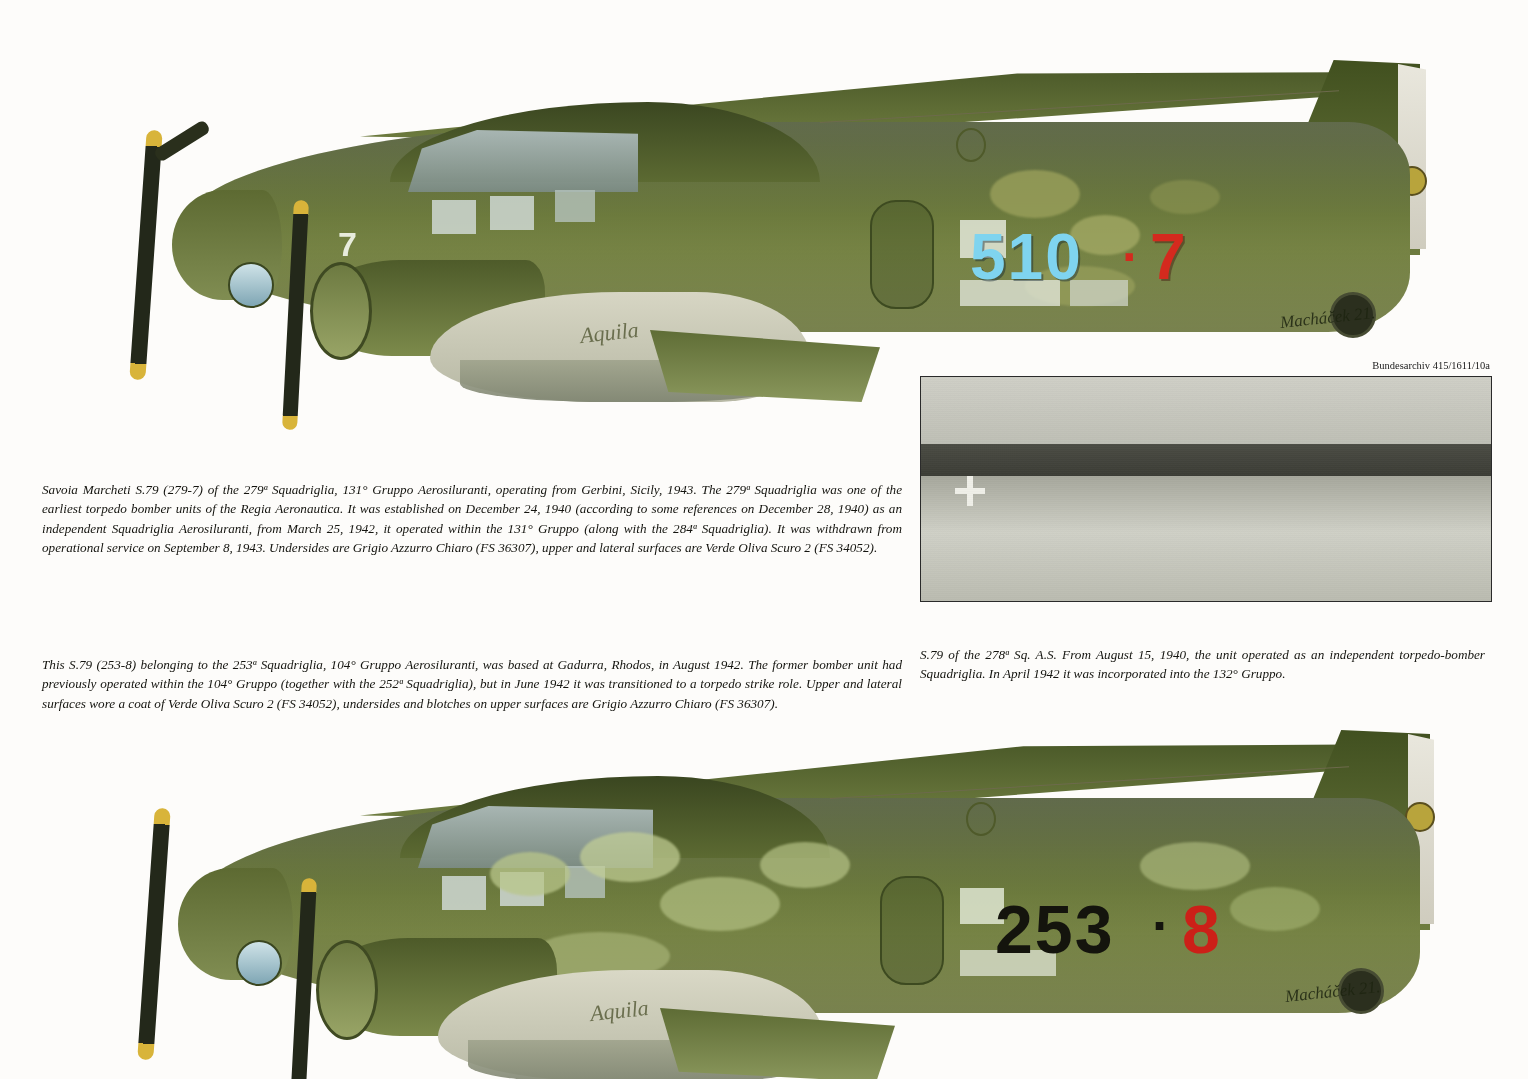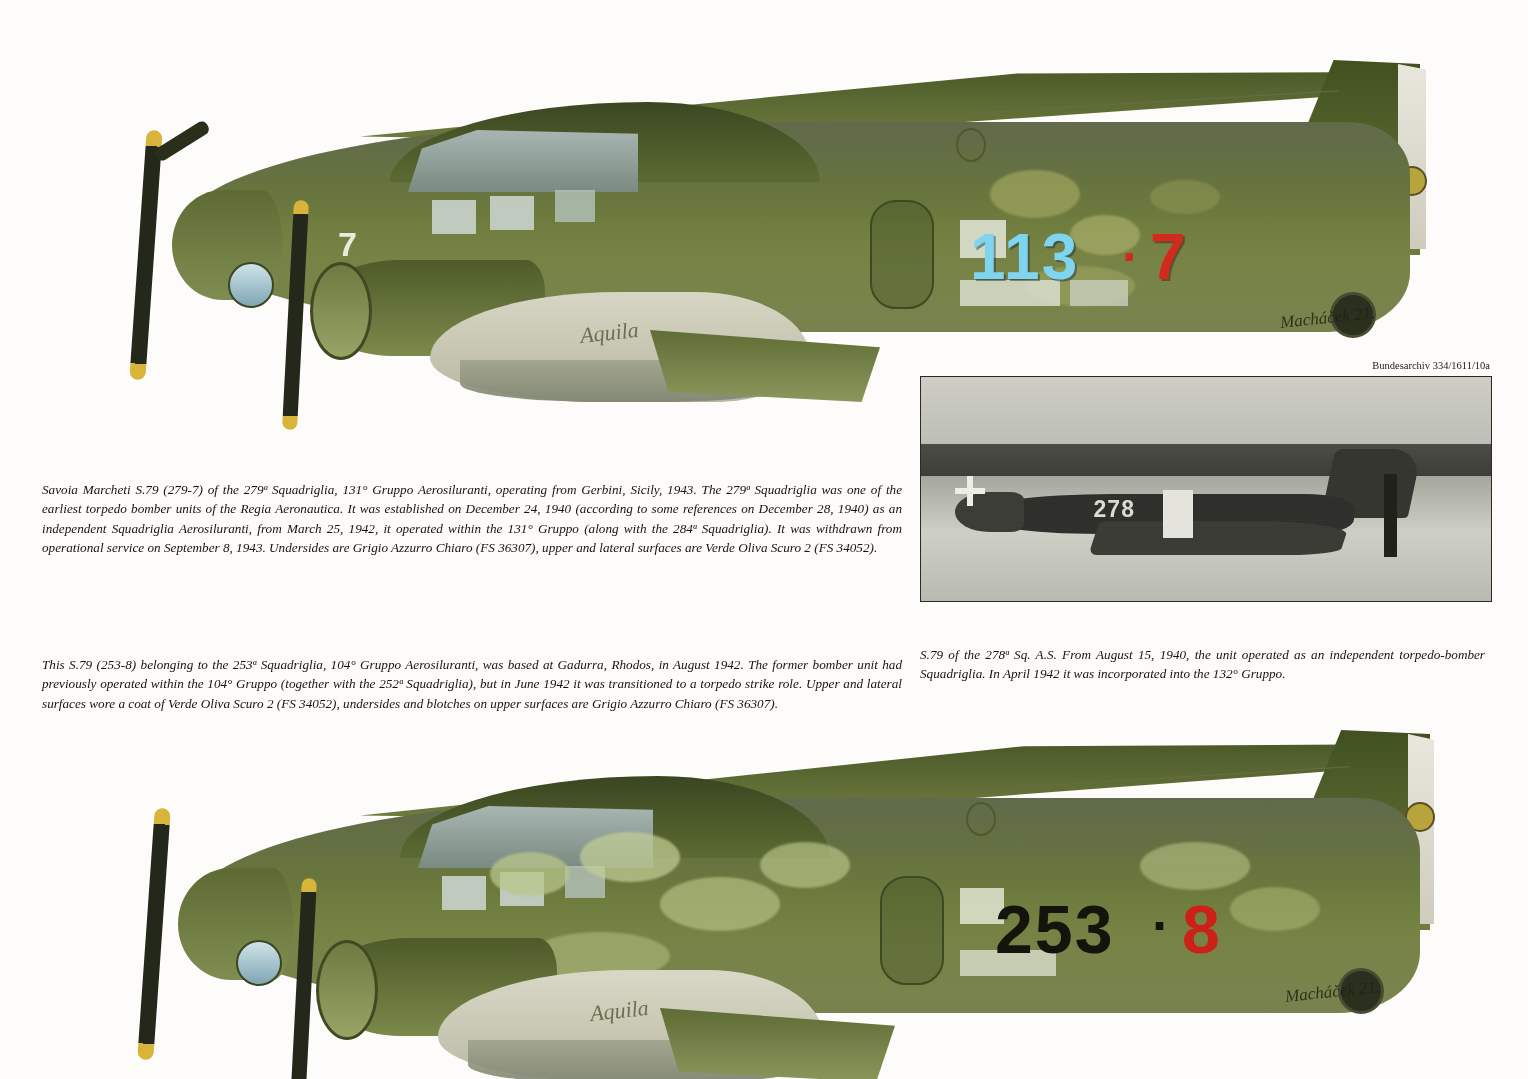--- a/index.html
+++ b/index.html
@@ -69,21 +69,21 @@
     <div class="mottle" style="left:930px;top:140px;width:90px;height:48px;background:#9aa05b;opacity:.8;"></div>
     <div class="mottle" style="left:1010px;top:185px;width:70px;height:40px;background:#a5ab66;opacity:.75;"></div>
     <div class="mottle" style="left:965px;top:236px;width:110px;height:40px;background:#99a05c;opacity:.7;"></div>
     <div class="mottle" style="left:1090px;top:150px;width:70px;height:34px;background:#8d9552;opacity:.6;"></div>
 
     <div style="position:absolute;left:810px;top:170px;width:60px;height:105px;border:2px solid #3d4a20;border-radius:26px;background:rgba(40,55,20,.25);"></div>
     <div style="position:absolute;left:900px;top:190px;width:46px;height:38px;background:#e3e7d9;opacity:.85;"></div>
     <div style="position:absolute;left:900px;top:250px;width:100px;height:26px;background:#dfe4d6;opacity:.8;"></div>
     <div style="position:absolute;left:1010px;top:250px;width:58px;height:26px;background:#c9d0bf;opacity:.8;"></div>
 
-    <div class="code" style="left:910px;top:190px;font-size:64px;color:#7fd4ef;text-shadow:2px 2px 0 rgba(20,40,50,.45);">113</div>
+    <div class="code" style="left:910px;top:190px;font-size:64px;color:#7fd4ef;text-shadow:2px 2px 0 rgba(20,40,50,.45);">510</div>
     <div class="code" style="left:1062px;top:196px;font-size:52px;color:#d42a1e;">·</div>
     <div class="code" style="left:1090px;top:190px;font-size:64px;color:#d42a1e;text-shadow:2px 2px 0 rgba(60,10,10,.4);">7</div>
 
     <div style="position:absolute;left:112px;top:160px;width:110px;height:110px;background:linear-gradient(180deg,#5d6a32,#808d52);border-radius:46% 18% 18% 46%/50% 50% 50% 50%;"></div>
     <div style="position:absolute;left:255px;top:230px;width:230px;height:96px;background:linear-gradient(180deg,#4e5b2a,#7c8a4b);border-radius:44% 10% 18% 40%/60% 40% 40% 60%;"></div>
     <div style="position:absolute;left:250px;top:232px;width:56px;height:92px;border-radius:50%;background:linear-gradient(180deg,#6d7a41,#98a466);border:3px solid #3f4a22;"></div>
 
     <div style="position:absolute;left:78px;top:100px;width:16px;height:250px;background:linear-gradient(180deg,#d8b43a 0 16px,#23281a 16px calc(100% - 16px),#d8b43a calc(100% - 16px) 100%);border-radius:8px;transform:rotate(4deg);"></div>
     <div style="position:absolute;left:92px;top:104px;width:60px;height:14px;background:#2a2f1c;transform:rotate(-32deg);border-radius:6px;"></div>
     <div style="position:absolute;left:228px;top:170px;width:15px;height:230px;background:linear-gradient(180deg,#d8b43a 0 14px,#23281a 14px calc(100% - 14px),#d8b43a calc(100% - 14px) 100%);border-radius:8px;transform:rotate(3deg);"></div>
@@ -101,34 +101,25 @@
     <div style="position:absolute;left:1270px;top:262px;width:40px;height:40px;border-radius:50%;background:#2b2f1e;border:3px solid #474c33;"></div>
 
     <div style="position:absolute;left:760px;top:92px;width:520px;height:1px;background:#6d6a4c;transform:rotate(-3.5deg);transform-origin:left center;"></div>
     <div style="position:absolute;left:896px;top:98px;width:26px;height:30px;border:2px solid #4f5a2a;border-radius:50%;"></div>
 
     <div class="sig" style="left:1220px;top:278px;">Macháček 21.</div>
   </div>
 
   <div class="caption" style="left:42px;top:480px;width:860px;">Savoia Marcheti S.79 (279-7) of the 279ª Squadriglia, 131° Gruppo Aerosiluranti, operating from Gerbini, Sicily, 1943. The 279ª Squadriglia was one of the earliest torpedo bomber units of the Regia Aeronautica. It was established on December 24, 1940 (according to some references on December 28, 1940) as an independent Squadriglia Aerosiluranti, from March 25, 1942, it operated within the 131° Gruppo (along with the 284ª Squadriglia). It was withdrawn from operational service on September 8, 1943. Undersides are Grigio Azzurro Chiaro (FS 36307), upper and lateral surfaces are Verde Oliva Scuro 2 (FS 34052).</div>
 
-  <div class="photo-credit">Bundesarchiv 334/1611/10a</div>
+  <div class="photo-credit">Bundesarchiv 415/1611/10a</div>
   <div class="photo-wrap">
     <div class="ph-sky"></div>
     <div class="ph-treeline"></div>
     <div class="ph-ground"></div>
-    <div class="ph-plane">
-      <div class="ph-tail"></div>
-      <div class="ph-body"></div>
-      <div class="ph-wing"></div>
-      <div class="ph-eng"></div>
-      <div class="ph-prop"></div>
-      <div class="ph-band"></div>
-      <div class="ph-num">278</div>
-    </div>
     <div class="ph-cross" style="left:6%;top:44%;"></div>
     <div class="ph-grain"></div>
   </div>
 
   <div class="caption" style="left:920px;top:645px;width:565px;">S.79 of the 278ª Sq. A.S. From August 15, 1940, the unit operated as an independent torpedo-bomber Squadriglia. In April 1942 it was incorporated into the 132° Gruppo.</div>
 
   <div class="caption" style="left:42px;top:655px;width:860px;">This S.79 (253-8) belonging to the 253ª Squadriglia, 104° Gruppo Aerosiluranti, was based at Gadurra, Rhodos, in August 1942. The former bomber unit had previously operated within the 104° Gruppo (together with the 252ª Squadriglia), but in June 1942 it was transitioned to a torpedo strike role. Upper and lateral surfaces wore a coat of Verde Oliva Scuro 2 (FS 34052), undersides and blotches on upper surfaces are Grigio Azzurro Chiaro (FS 36307).</div>
 
   <div class="plane" style="left:60px;top:702px;width:1450px;height:400px;">
 

